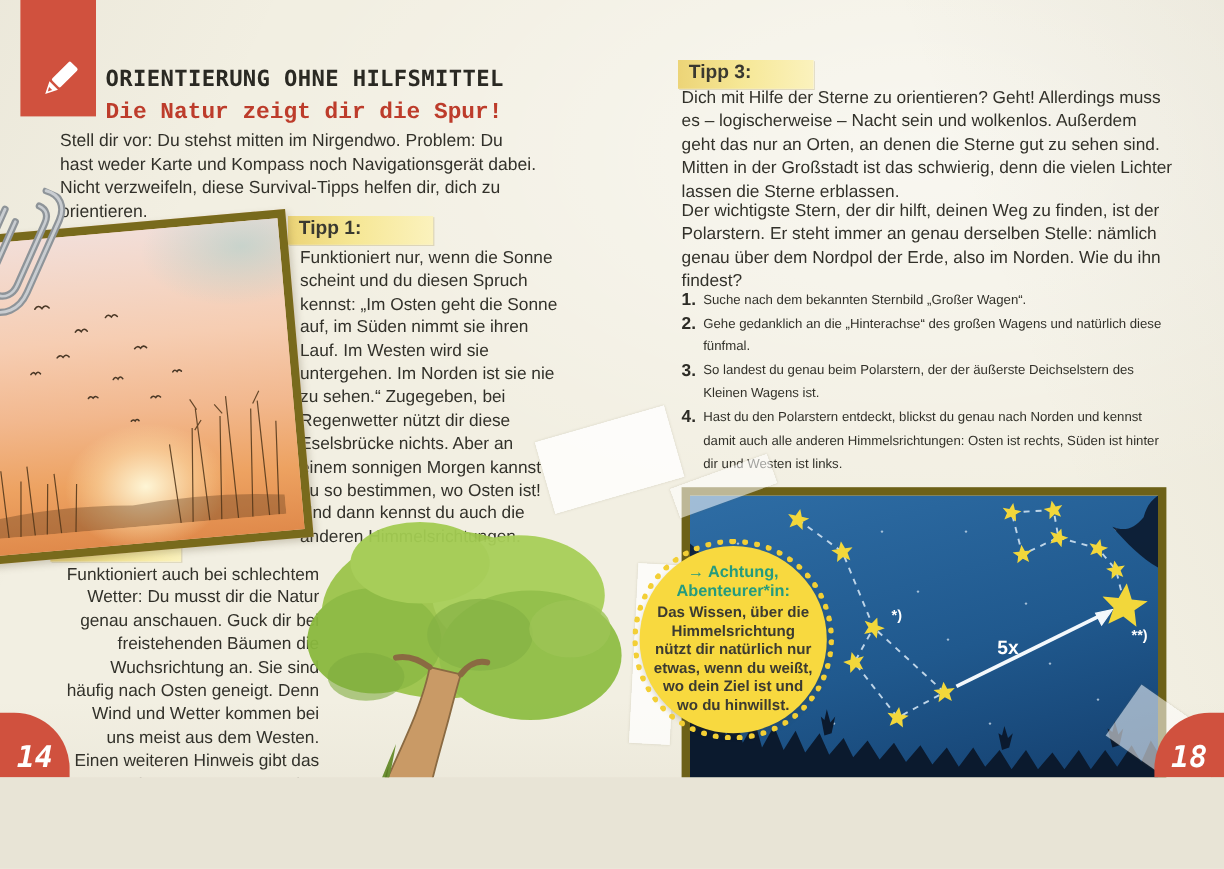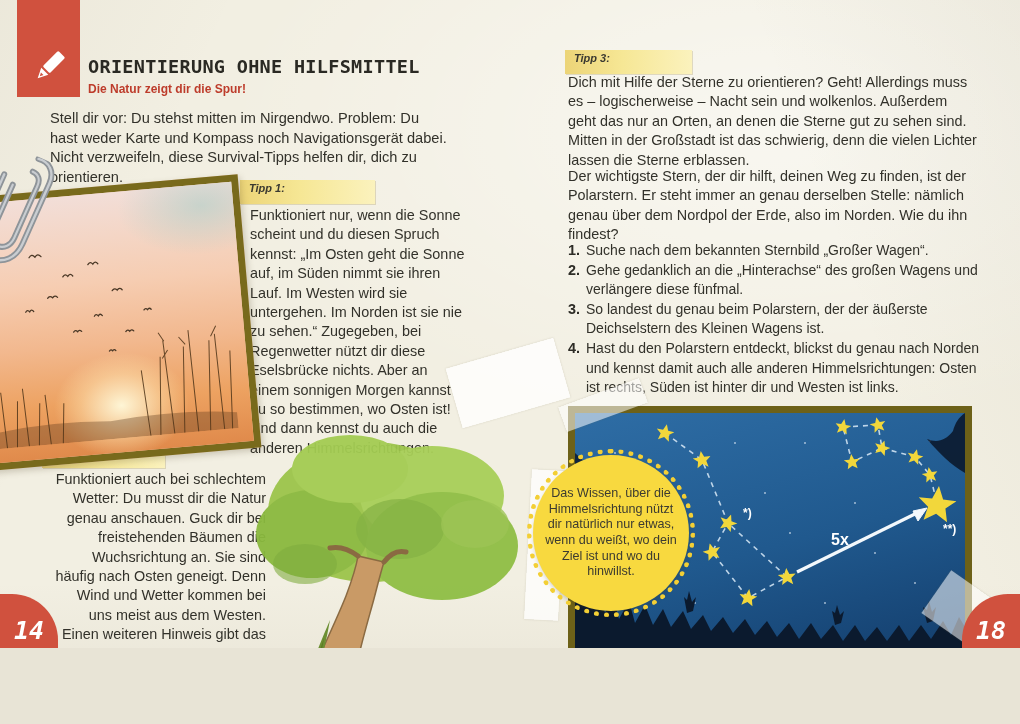--- a/index.html
+++ b/index.html
@@ -11,66 +11,66 @@
       linear-gradient(250deg, rgba(120,110,80,.06) 0%, rgba(255,255,255,0) 22%),
       linear-gradient(0deg, rgba(140,130,100,.05) 0%, rgba(255,255,255,0) 10%),
       radial-gradient(900px 500px at 75% 20%, rgba(255,255,255,.5), rgba(255,255,255,0) 60%);
   }
   .abs{position:absolute;}
   
   .corner-tab{left:17px;top:0;width:63px;height:97px;background:#d0513e;z-index:3;}
   .corner-tab svg{position:absolute;left:12px;top:48px;}
   .page-title{left:88px;top:56px;margin:0;font-family:"DejaVu Sans Mono", monospace;
     font-size:18.5px;font-weight:700;letter-spacing:.3px;color:#2a2923;white-space:nowrap;}
-  .page-subtitle{left:88px;top:82px;margin:0;font-family:Liberation Sans, sans-serif;
-    font-size:12px;font-weight:700;color:#bd3c2b;white-space:nowrap;}
+  .page-subtitle{left:88px;top:82px;margin:0;font-family:Liberation Mono, monospace;
+    font-size:19px;font-weight:700;color:#bd3c2b;white-space:nowrap;}
   .intro{left:50px;top:109px;width:398px;margin:0;font-size:14.6px;line-height:19.6px;color:#32312a;}
   
   .photo{left:-32px;top:186px;width:268px;height:260px;border:7px solid #786a1c;
     transform:rotate(-5deg);background:#f5cdb4;z-index:1;box-shadow:2px 3px 6px rgba(90,80,50,.25);}
   .photo-inner{position:absolute;inset:0;overflow:hidden;
     background:
       radial-gradient(90px 70px at 52% 82%, rgba(255,250,220,.95), rgba(255,230,180,.45) 45%, rgba(255,220,170,0) 75%),
       radial-gradient(120px 70px at 88% 8%, rgba(165,205,200,.55), rgba(165,205,200,0) 70%),
       linear-gradient(180deg,#f2ded8 0%,#f6cdb2 34%,#f2b88e 58%,#eda261 80%,#e08a4b 100%);}
   .photo-inner svg{position:absolute;left:0;top:0;}
   .paperclip{left:-16px;top:156px;z-index:2;transform:rotate(24deg);}
   
-  .tip-label{height:22px;padding:2px 14px 0 9px;font-size:11px;font-weight:700;color:#3a3930;
+  .tip-label{height:22px;padding:2px 0 0 9px;font-size:16px;font-weight:700;color:#3a3930;
     background:linear-gradient(90deg,#ecd477 0%,#f6e795 45%,#fbf2bd 100%);
-    box-shadow:1px 1px 0 rgba(150,130,60,.25);font-style:italic;}
+    box-shadow:1px 1px 0 rgba(150,130,60,.25);}
   .tip-text{margin:0;font-size:14.4px;line-height:19.4px;color:#32312a;}
   .tip1-label{left:240px;top:180px;width:112px;}
   .tip1-text{left:250px;top:206px;width:218px;}
   .tip2-label{left:42px;top:444px;width:100px;}
   .tip2-text{left:50px;top:470px;width:216px;text-align:right;}
   .tip3-label{left:565px;top:50px;width:104px;}
   .tip3-text{left:568px;top:73px;width:410px;}
   .tip3-text2{left:568px;top:167px;width:410px;}
   
   .steps{left:568px;top:241px;width:412px;}
   .step{display:flex;margin:0;}
   .step-num{width:18px;flex:0 0 18px;font-weight:700;font-size:14.4px;line-height:19.6px;color:#2d2c26;}
-  .step-text{flex:1;font-size:14px;line-height:19.6px;color:#32312a;}
+  .step-text{flex:1;font-size:11px;line-height:19.6px;color:#32312a;}
   
   .starimg{left:568px;top:406px;width:404px;height:249px;border:7px solid #6d6118;
     box-sizing:border-box;z-index:1;background:linear-gradient(165deg,#2e6da5 0%,#20598e 55%,#143f6e 100%);}
   .starimg svg{display:block;}
   .tape{background:rgba(255,255,255,.55);box-shadow:0 0 2px rgba(120,110,80,.25);z-index:2;}
   .tapeA{left:452px;top:352px;width:112px;height:62px;transform:rotate(-16deg);background:rgba(255,255,255,.8);}
   .tape1{left:560px;top:392px;width:86px;height:26px;transform:rotate(-20deg);}
   .tape3{left:928px;top:592px;width:92px;height:52px;transform:rotate(35deg);}
   .tapeB{left:528px;top:470px;width:34px;height:150px;transform:rotate(3deg);background:rgba(255,255,255,.75);}
   
   .badge{left:533px;top:455px;width:156px;height:156px;border-radius:50%;
     background:#f8d93f;outline:5px dotted #f3cf35;outline-offset:1px;z-index:4;
     display:flex;flex-direction:column;justify-content:center;text-align:center;
     box-shadow:1px 2px 5px rgba(60,50,20,.25);}
   .badge-heading{font-size:13.6px;font-weight:700;color:#259b7e;line-height:1.12;margin:0 8px 3px;}
-  .badge-text{font-size:12.6px;line-height:1.24;color:#3c3b31;margin:0 10px;font-weight:400;}
+  .badge-text{font-size:12.6px;line-height:1.24;color:#3c3b31;margin:0 10px;font-weight:700;}
   .caption{left:568px;top:659px;margin:0;font-size:12.6px;font-weight:700;color:#2d2c26;}
   
   .pagenum{bottom:0;width:58px;height:54px;background:#d0513e;z-index:5;
     color:#fff;font-family:"DejaVu Sans Mono", monospace;font-weight:700;font-style:italic;font-size:25px;}
   .pagenum-left{left:0;border-top-right-radius:46px;}
   .pagenum-left span{position:absolute;left:14px;top:22px;}
   .pagenum-right{right:0;border-top-left-radius:46px;}
   .pagenum-right span{position:absolute;right:14px;top:22px;}
   .tree{left:250px;top:424px;z-index:0;}
 </style>
@@ -162,21 +162,21 @@
   <p class="abs tip-text tip3-text2">Der wichtigste Stern, der dir hilft, deinen Weg zu finden, ist der Polarstern. Er steht immer an genau derselben Stelle: nämlich genau über dem Nordpol der Erde, also im Norden. Wie du ihn findest?</p>
   <p class="abs tip-text tip3-text">Dich mit Hilfe der Sterne zu orientieren? Geht! Allerdings muss es – logischer­weise – Nacht sein und wolkenlos. Außerdem geht das nur an Orten, an denen die Sterne gut zu sehen sind. Mitten in der Großstadt ist das schwierig, denn die vielen Lichter lassen die Sterne erblassen.</p>
 
   <div class="abs steps">
     <div class="step">
       <span class="step-num">1.</span>
       <span class="step-text">Suche nach dem bekannten Sternbild „Großer Wagen“.</span>
     </div>
     <div class="step">
       <span class="step-num">2.</span>
-      <span class="step-text">Gehe gedanklich an die „Hinterachse“ des großen Wagens und verlängere diese fünfmal.</span>
+      <span class="step-text">Gehe gedanklich an die „Hinterachse“ des großen Wagens und natürlich diese fünfmal.</span>
     </div>
     <div class="step">
       <span class="step-num">3.</span>
       <span class="step-text">So landest du genau beim Polarstern, der der äußerste Deichselstern des Kleinen Wagens ist.</span>
     </div>
     <div class="step">
       <span class="step-num">4.</span>
       <span class="step-text">Hast du den Polarstern entdeckt, blickst du genau nach Norden und kennst damit auch alle anderen Himmelsrichtungen: Osten ist rechts, Süden ist hinter dir und Westen ist links.</span>
     </div>
   </div>
@@ -246,20 +246,24 @@
         <path d="M390,0 L390,60 C376,52 364,40 352,26 C362,30 370,28 378,18 C380,10 384,4 390,0 Z" opacity=".9"></path>
         <path d="M0,40 C10,48 18,60 22,74 C12,68 4,58 0,52 Z" opacity=".85"></path>
       </g>
     </svg>
   </div>
   <div class="abs tape tape1"></div>
   <div class="abs tape tape3"></div>
   <div class="abs tape tapeB"></div>
 
   <div class="abs badge">
+    <p class="badge-heading">
+      <span>→ Achtung,</span><br>
+      <span>Abenteurer*in:</span>
+    </p>
     <p class="badge-text">Das Wissen, über die Himmelsrichtung nützt dir natürlich nur etwas, wenn du weißt, wo dein Ziel ist und wo du hinwillst.</p>
   </div>
 
   <p class="abs caption">*) Großer Einen; **) Polarstern</p>
 
   <div class="abs pagenum pagenum-right">
     <span>18</span>
   </div>
 
 </div>

